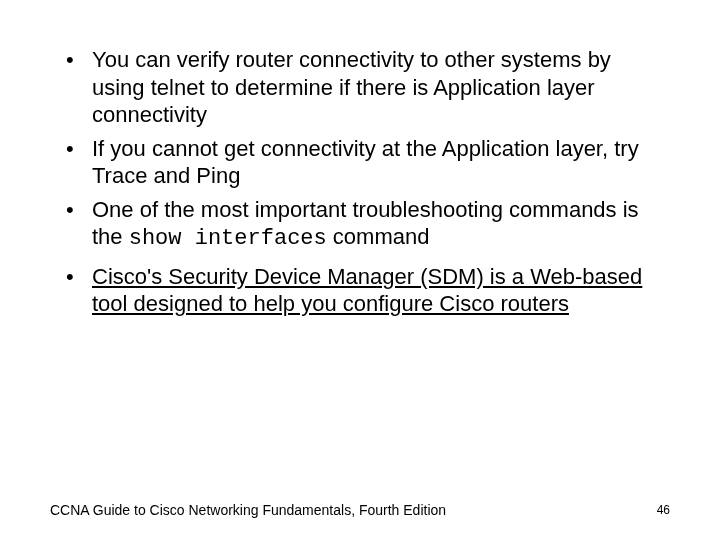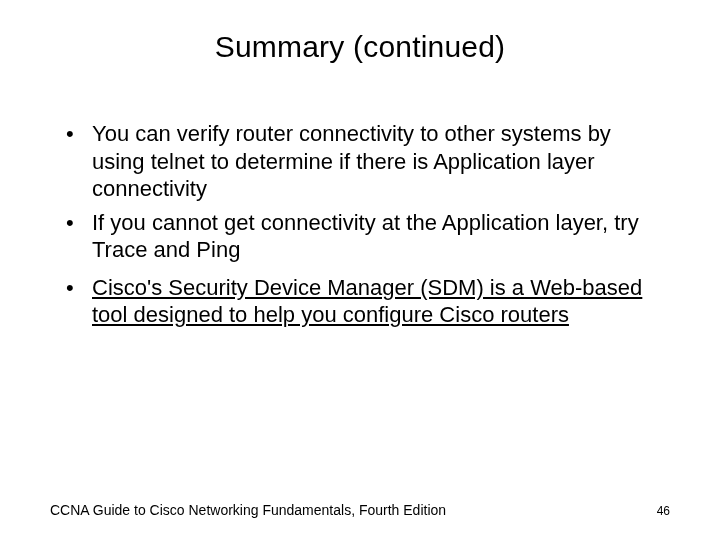--- a/index.html
+++ b/index.html
@@ -57,36 +57,36 @@
   }
   .footer {
     position: absolute;
     bottom: 22px;
     left: 50px;
     right: 50px;
     font-size: 14px;
     color: #000;
     display: flex;
     justify-content: space-between;
-    align-items: flex-end;
+    align-items: center;
   }
   .page-num {
     font-size: 12px;
   }
 </style>
 </head>
 <body>
 
 <div class="slide">
-  <div class="title">Summary (continued)</div>
 
   <div class="content">
     <ul>
         <li><span>You can verify router connectivity to other systems by using telnet to determine if there is Application layer connectivity</span></li>
         <li><span>If you cannot get connectivity at the Application layer, try Trace and Ping</span></li>
+        <li><span>One of the most important troubleshooting commands is the </span><span class="mono">show interfaces</span><span> command</span></li>
         <li class="spaced"><span>Cisco's Security Device Manager (SDM) is a Web-based tool designed to help you configure Cisco routers</span></li>
       </ul>
   </div>
 
   <div class="footer">
     <span>CCNA Guide to Cisco Networking Fundamentals, Fourth Edition</span>
     <span class="page-num">46</span>
   </div>
 </div>
 

